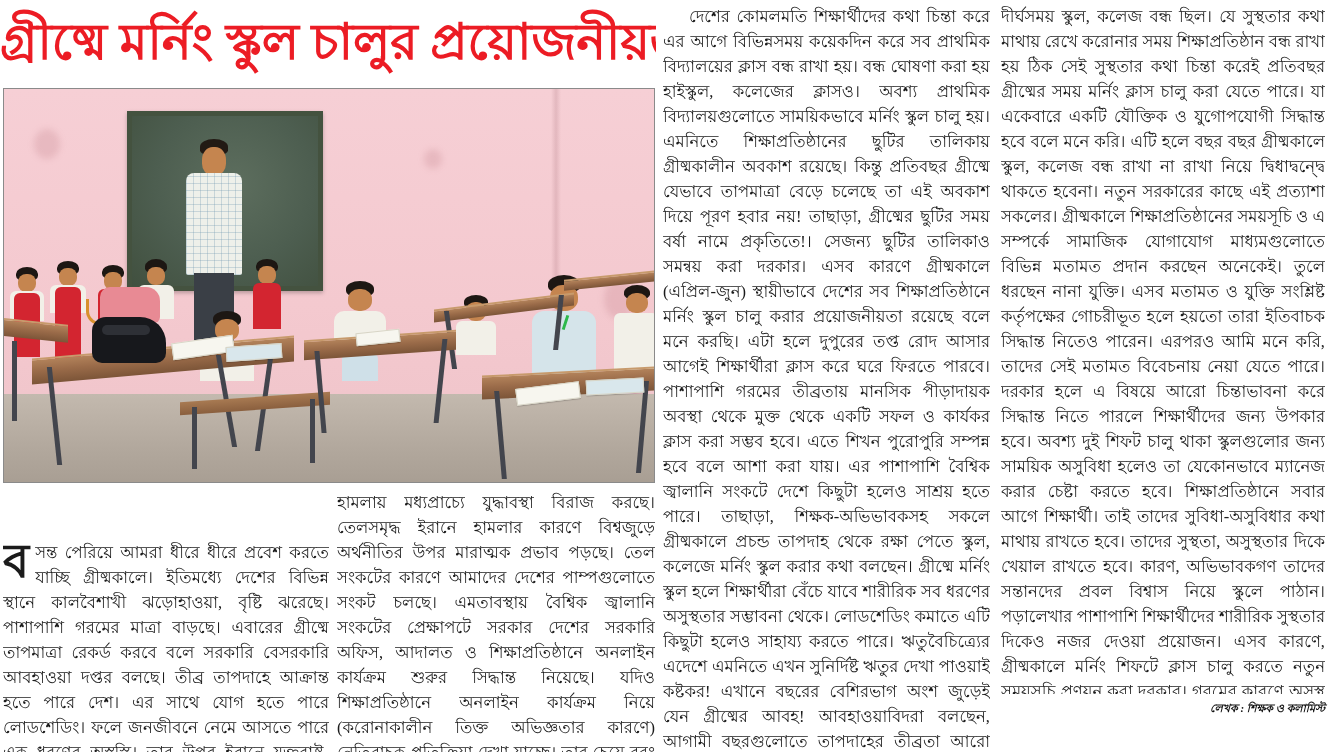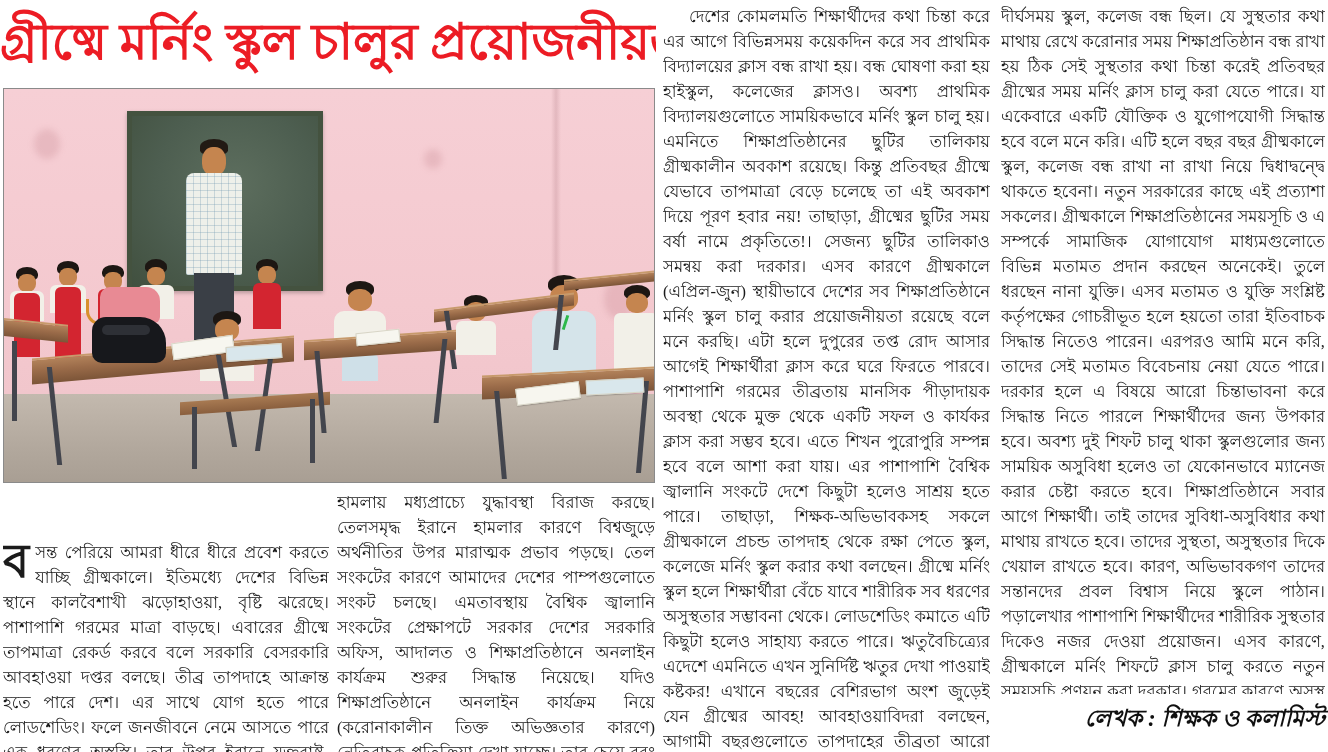--- a/index.html
+++ b/index.html
@@ -61,21 +61,21 @@
   .pen-green { position:absolute; width:3px; height:15px; background:#2db84b; transform:rotate(18deg); }
   
   .byline { position:absolute; left:4px; top:494px; width:420px; font-size:26px; color:#161616; white-space:nowrap; }
   .bodycol { position:absolute; font-size:16.5px; line-height:25px; text-align:justify; overflow:hidden; color:#1b1b1b; }
   .col1 { left:3px;    top:540px; width:326px; height:212px; }
   .col2 { left:337px;  top:490px; width:318px; height:262px; }
   .col3 { left:663px;  top:4px;   width:327px; height:748px; text-indent:26px; }
   .col4 { left:1001px; top:4px;   width:324px; height:690px; }
   .dropcap { float:left; font-size:47px; line-height:38px; padding:2px 6px 0 0; font-weight:bold; }
   .credit { position:absolute; left:1001px; top:700px; width:324px; text-align:right;
-            font-size:23px; font-weight:bold; font-style:italic; color:#101010; }
+            font-size:11px; font-weight:bold; font-style:italic; color:#101010; }
 </style>
 </head>
 <body>
 
 <div class="page">
 
   <h1 class="headline">গ্রীষ্মে মর্নিং স্কুল চালুর প্রয়োজনীয়তা</h1>
 
   <div class="photo">
     <div class="corner-line"></div>

